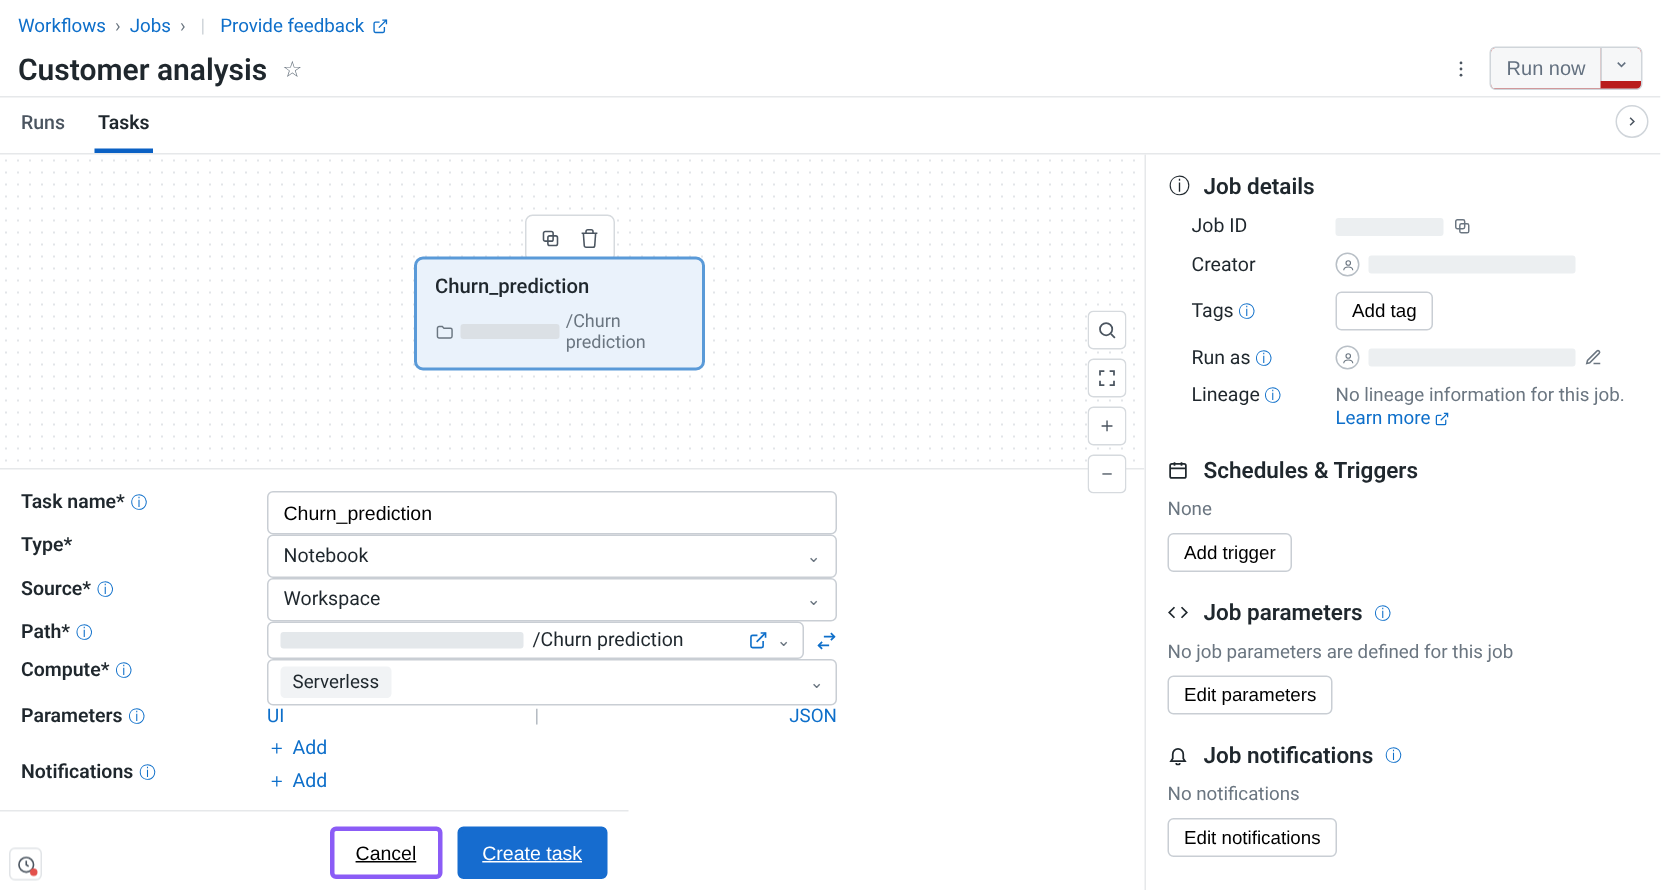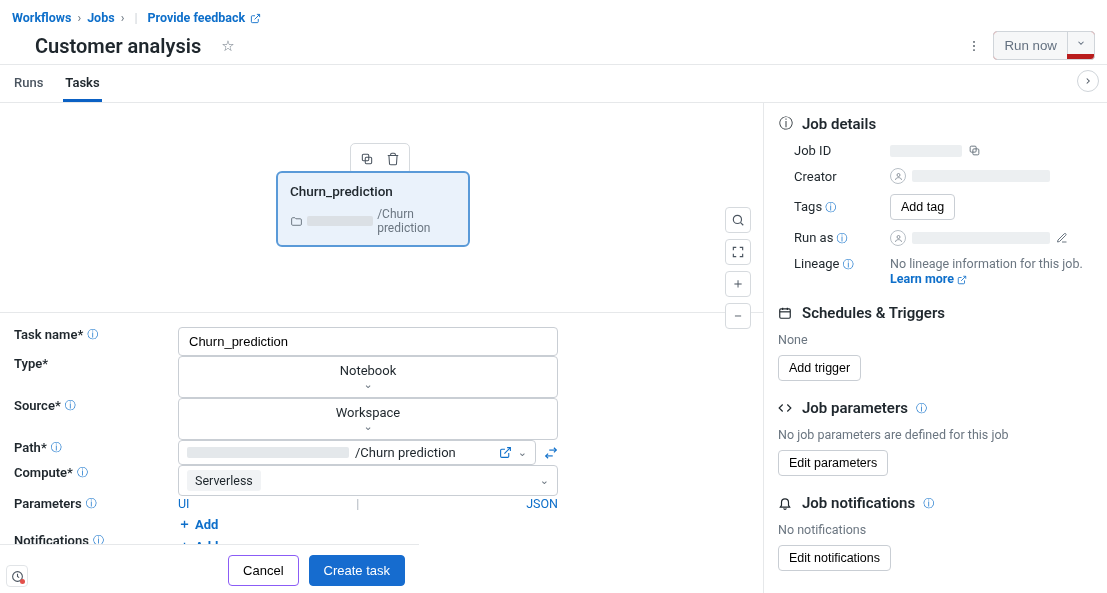--- a/index.html
+++ b/index.html
@@ -2,38 +2,38 @@
 <html><head>
 <meta charset="utf-8">
 <style>
   * { box-sizing: border-box; margin: 0; padding: 0; }
   body {
     font-family: -apple-system, BlinkMacSystemFont, "Segoe UI", Roboto, Helvetica, Arial, sans-serif;
     font-size: 13px;
     color: #1f272d;
     background: #fff;
   }
-  a { color: #0e6fca; text-decoration: none; font-weight: bold; }
+  a { color: #0e6fca; text-decoration: none; }
 
   .header {
     padding: 10px 12px 0 12px;
     border-bottom: 1px solid #e6e8ea;
   }
   .breadcrumbs {
     display: flex; align-items: center; gap: 6px;
     font-size: 12.5px;
   }
   .crumb-sep { color: #6b7681; }
   .feedback-sep { color: #cdd2d7; margin: 0 4px;}
   .ext-icon { margin-left: 2px; }
   .title-row {
     display: flex; align-items: center; justify-content: space-between;
     margin-top: 6px; padding-bottom: 4px;
   }
-  .title-left { display: flex; align-items: center; gap: 20px; margin-left: 23px; }
+  .title-left { display: flex; align-items: center; gap: 10px; }
   .page-title {
     font-size: 20px; font-weight: 600;
   }
   .star-btn {
     font-size: 15px; color: #6b7681; cursor: pointer; background: none; border: none;
   }
   .title-right { display: flex; align-items: center; gap: 8px; }
   .kebab {
     cursor: pointer; color: #4b5560; padding: 4px;
   }
@@ -154,21 +154,21 @@
   .form-control {
     flex: 1; max-width: 380px;
   }
   .txt-input, .sel-input {
     width: 100%;
     padding: 6px 10px;
     border: 1px solid #c9ced4; border-radius: 4px;
     font-size: 13px; background: #fff;
   }
   .sel-input {
-    display: flex; justify-content: space-between; align-items: center; cursor: pointer; flex-direction: column;
+    display: flex; justify-content: space-between; align-items: center; cursor: pointer;
   }
   .chev { color: #6b7681; font-size: 11px; }
   .path-wrap { display: flex; gap: 8px; align-items: center;}
   .path-input {
     flex: 1; display: flex; align-items: center;
     border: 1px solid #c9ced4; border-radius: 4px; padding: 4px 8px;
     gap: 6px;
   }
   .path-ph { display:inline-block; background: #e4e8eb; width: 162px; height: 11px; border-radius:2px;}
   .path-actions { display: flex; gap: 6px; margin-left: auto; font-size: 13px;}
@@ -195,21 +195,21 @@
   .edit-pencil { color: #6b7681; cursor: pointer; font-size: 13px;}
 
   .footer {
     position: absolute; bottom: 0; left: 0; right: 344px;
     border-top: 1px solid #e6e8ea; background: #fff;
     padding: 10px 14px;
     display: flex; justify-content: flex-end; gap: 10px;
   }
   .btn {
     padding: 7px 14px; border-radius: 4px; font-size: 13px; cursor: pointer;
-    border: 1px solid #8b5cf6; background: #fff;
+    border: 3px solid #8b5cf6; background: #fff; text-decoration: underline;
   }
   .btn-primary {
     background: #166ccf; color: #fff; border-color: #166ccf;
   }
 
   
   .side-section { margin-bottom: 18px; }
   .side-sec-head {
     display: flex; align-items: center; gap: 8px;
     font-size: 15px; font-weight: 600; margin-bottom: 10px;

